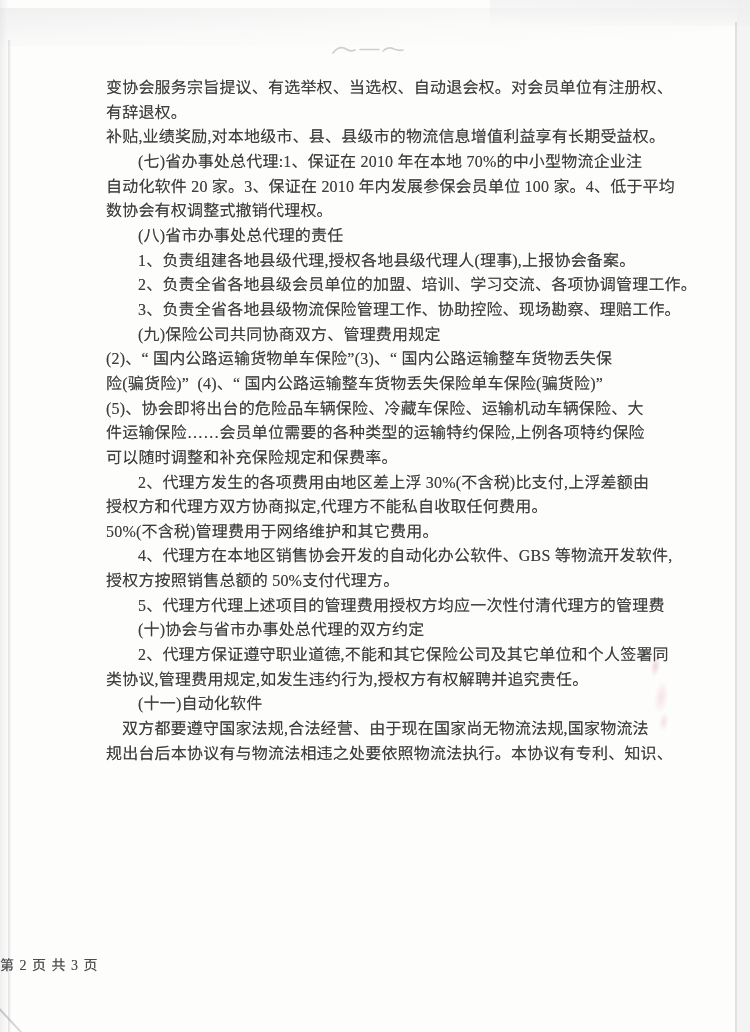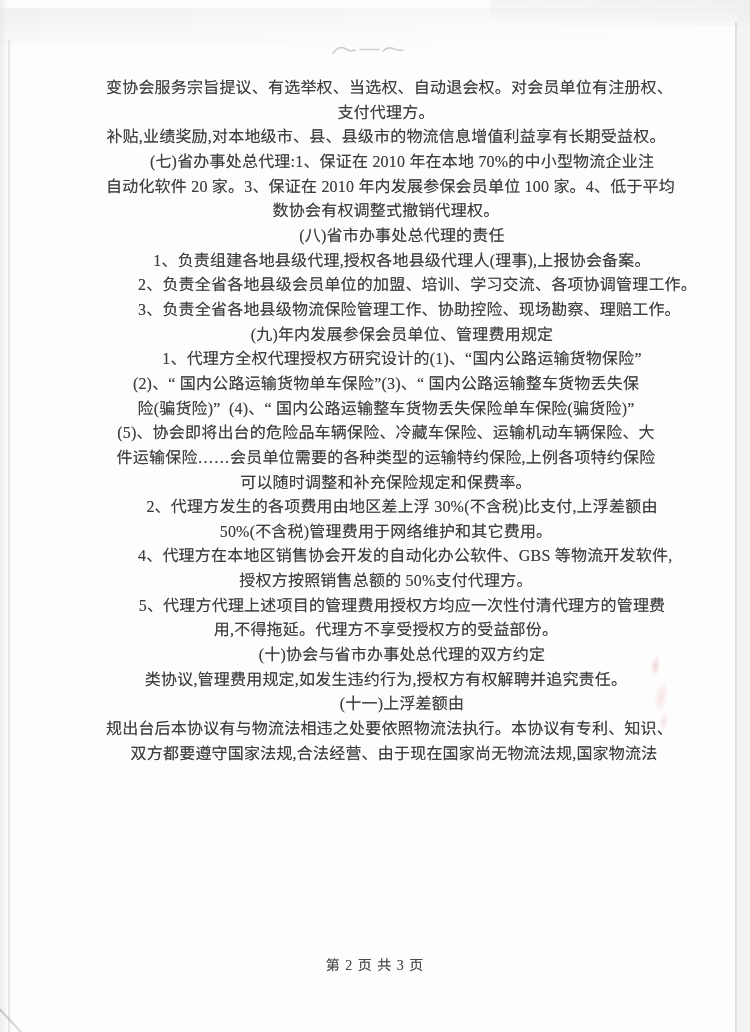--- a/index.html
+++ b/index.html
@@ -61,27 +61,26 @@
     transform:rotate(47deg);transform-origin:left center;
   }
 
   
   .textblock{
     position:absolute;left:106px;top:76px;width:560px;
     color:var(--ink);
     font-size:16px;line-height:24.65px;
     text-shadow:0 0 0.6px rgba(55,55,55,0.55);
   }
-  .ln{white-space:pre;letter-spacing:0.2px;text-align:center;}
+  .ln{white-space:pre;letter-spacing:0.2px;}
   .i1{text-indent:1em;}
   .i2{text-indent:2em;}
 
   .footer{
     position:absolute;left:0;top:956px;width:750px;
-    text-align:center;
     color:#4a4b4c;font-size:14px;line-height:20px;
     text-shadow:0 0 0.5px rgba(70,70,70,0.5);
     letter-spacing:1px;
   }
 </style>
 </head>
 <body>
 
 <div class="scan-root">
 
@@ -95,44 +94,44 @@
   <div class="smudge">
     <svg width="84" height="20" viewBox="0 0 84 20">
       <path d="M3 13 q6 -8 13 -4 q4 3 9 1 M30 9.5 h19 M53 11 q5 -5 11 -2 q5 2 9 1" stroke="#b3b6b8" stroke-width="1.7" fill="none" stroke-linecap="round" opacity="0.8"></path>
     </svg>
   </div>
   <div class="pink-smudge"></div>
   <div class="crease"></div>
 
   <div class="textblock">
     <div class="ln">变协会服务宗旨提议、有选举权、当选权、自动退会权。对会员单位有注册权、</div>
-    <div class="ln">支付代理方。</div>
+    <div class="ln">有辞退权。</div>
     <div class="ln">补贴,业绩奖励,对本地级市、县、县级市的物流信息增值利益享有长期受益权。</div>
     <div class="ln i2">(七)省办事处总代理:1、保证在 2010 年在本地 70%的中小型物流企业注</div>
     <div class="ln">自动化软件 20 家。3、保证在 2010 年内发展参保会员单位 100 家。4、低于平均</div>
     <div class="ln">数协会有权调整式撤销代理权。</div>
     <div class="ln i2">(八)省市办事处总代理的责任</div>
     <div class="ln i2">1、负责组建各地县级代理,授权各地县级代理人(理事),上报协会备案。</div>
     <div class="ln i2">2、负责全省各地县级会员单位的加盟、培训、学习交流、各项协调管理工作。</div>
     <div class="ln i2">3、负责全省各地县级物流保险管理工作、协助控险、现场勘察、理赔工作。</div>
-    <div class="ln i2">(九)年内发展参保会员单位、管理费用规定</div>
-    <div class="ln i2">1、代理方全权代理授权方研究设计的(1)、“国内公路运输货物保险”</div>
+    <div class="ln i2">(九)保险公司共同协商双方、管理费用规定</div>
     <div class="ln">(2)、“ 国内公路运输货物单车保险”(3)、“ 国内公路运输整车货物丢失保</div>
     <div class="ln">险(骗货险)”  (4)、“ 国内公路运输整车货物丢失保险单车保险(骗货险)”</div>
     <div class="ln">(5)、协会即将出台的危险品车辆保险、冷藏车保险、运输机动车辆保险、大</div>
     <div class="ln">件运输保险……会员单位需要的各种类型的运输特约保险,上例各项特约保险</div>
     <div class="ln">可以随时调整和补充保险规定和保费率。</div>
     <div class="ln i2">2、代理方发生的各项费用由地区差上浮 30%(不含税)比支付,上浮差额由</div>
+    <div class="ln">授权方和代理方双方协商拟定,代理方不能私自收取任何费用。</div>
     <div class="ln">50%(不含税)管理费用于网络维护和其它费用。</div>
     <div class="ln i2">4、代理方在本地区销售协会开发的自动化办公软件、GBS 等物流开发软件,</div>
     <div class="ln">授权方按照销售总额的 50%支付代理方。</div>
     <div class="ln i2">5、代理方代理上述项目的管理费用授权方均应一次性付清代理方的管理费</div>
-    <div class="ln">用,不得拖延。代理方不享受授权方的受益部份。</div>
     <div class="ln i2">(十)协会与省市办事处总代理的双方约定</div>
+    <div class="ln i2">2、代理方保证遵守职业道德,不能和其它保险公司及其它单位和个人签署同</div>
     <div class="ln">类协议,管理费用规定,如发生违约行为,授权方有权解聘并追究责任。</div>
-    <div class="ln i2">(十一)上浮差额由</div>
+    <div class="ln i2">(十一)自动化软件</div>
+    <div class="ln i1">双方都要遵守国家法规,合法经营、由于现在国家尚无物流法规,国家物流法</div>
     <div class="ln">规出台后本协议有与物流法相违之处要依照物流法执行。本协议有专利、知识、</div>
-    <div class="ln i1">双方都要遵守国家法规,合法经营、由于现在国家尚无物流法规,国家物流法</div>
   </div>
 
   <div class="footer">第 2 页 共 3 页</div>
 
 </div>
 
 </body></html>

